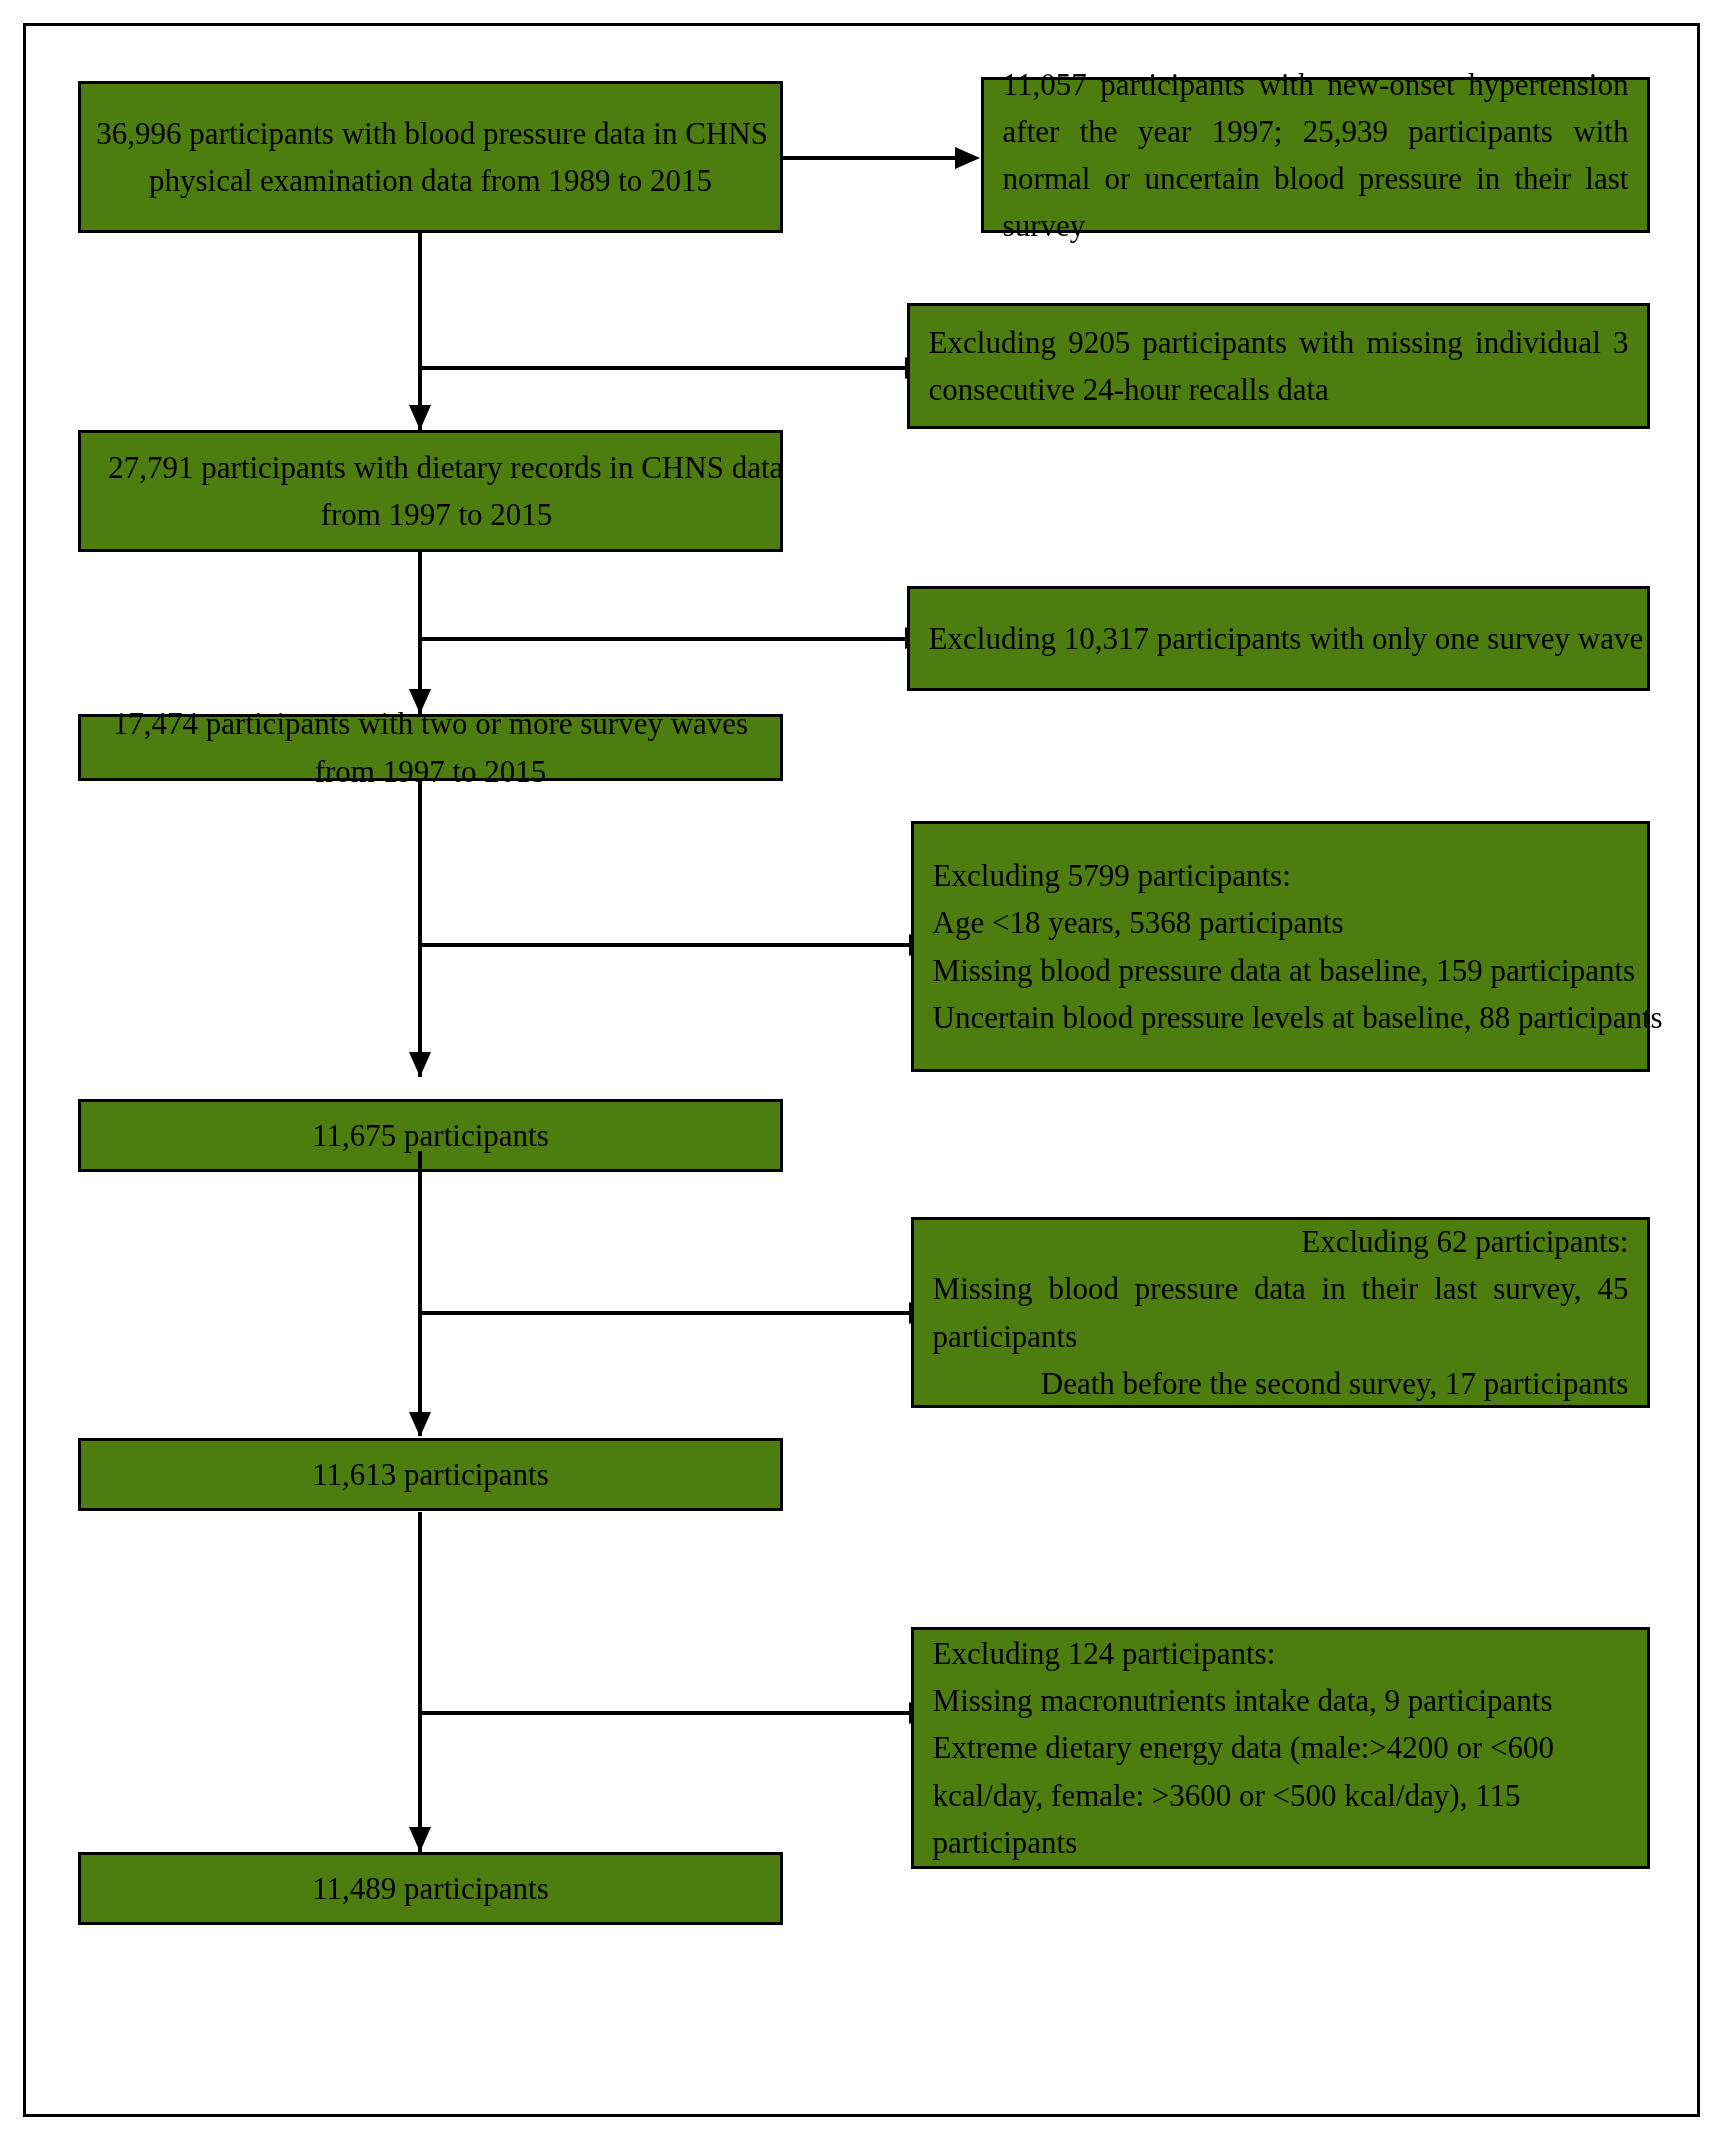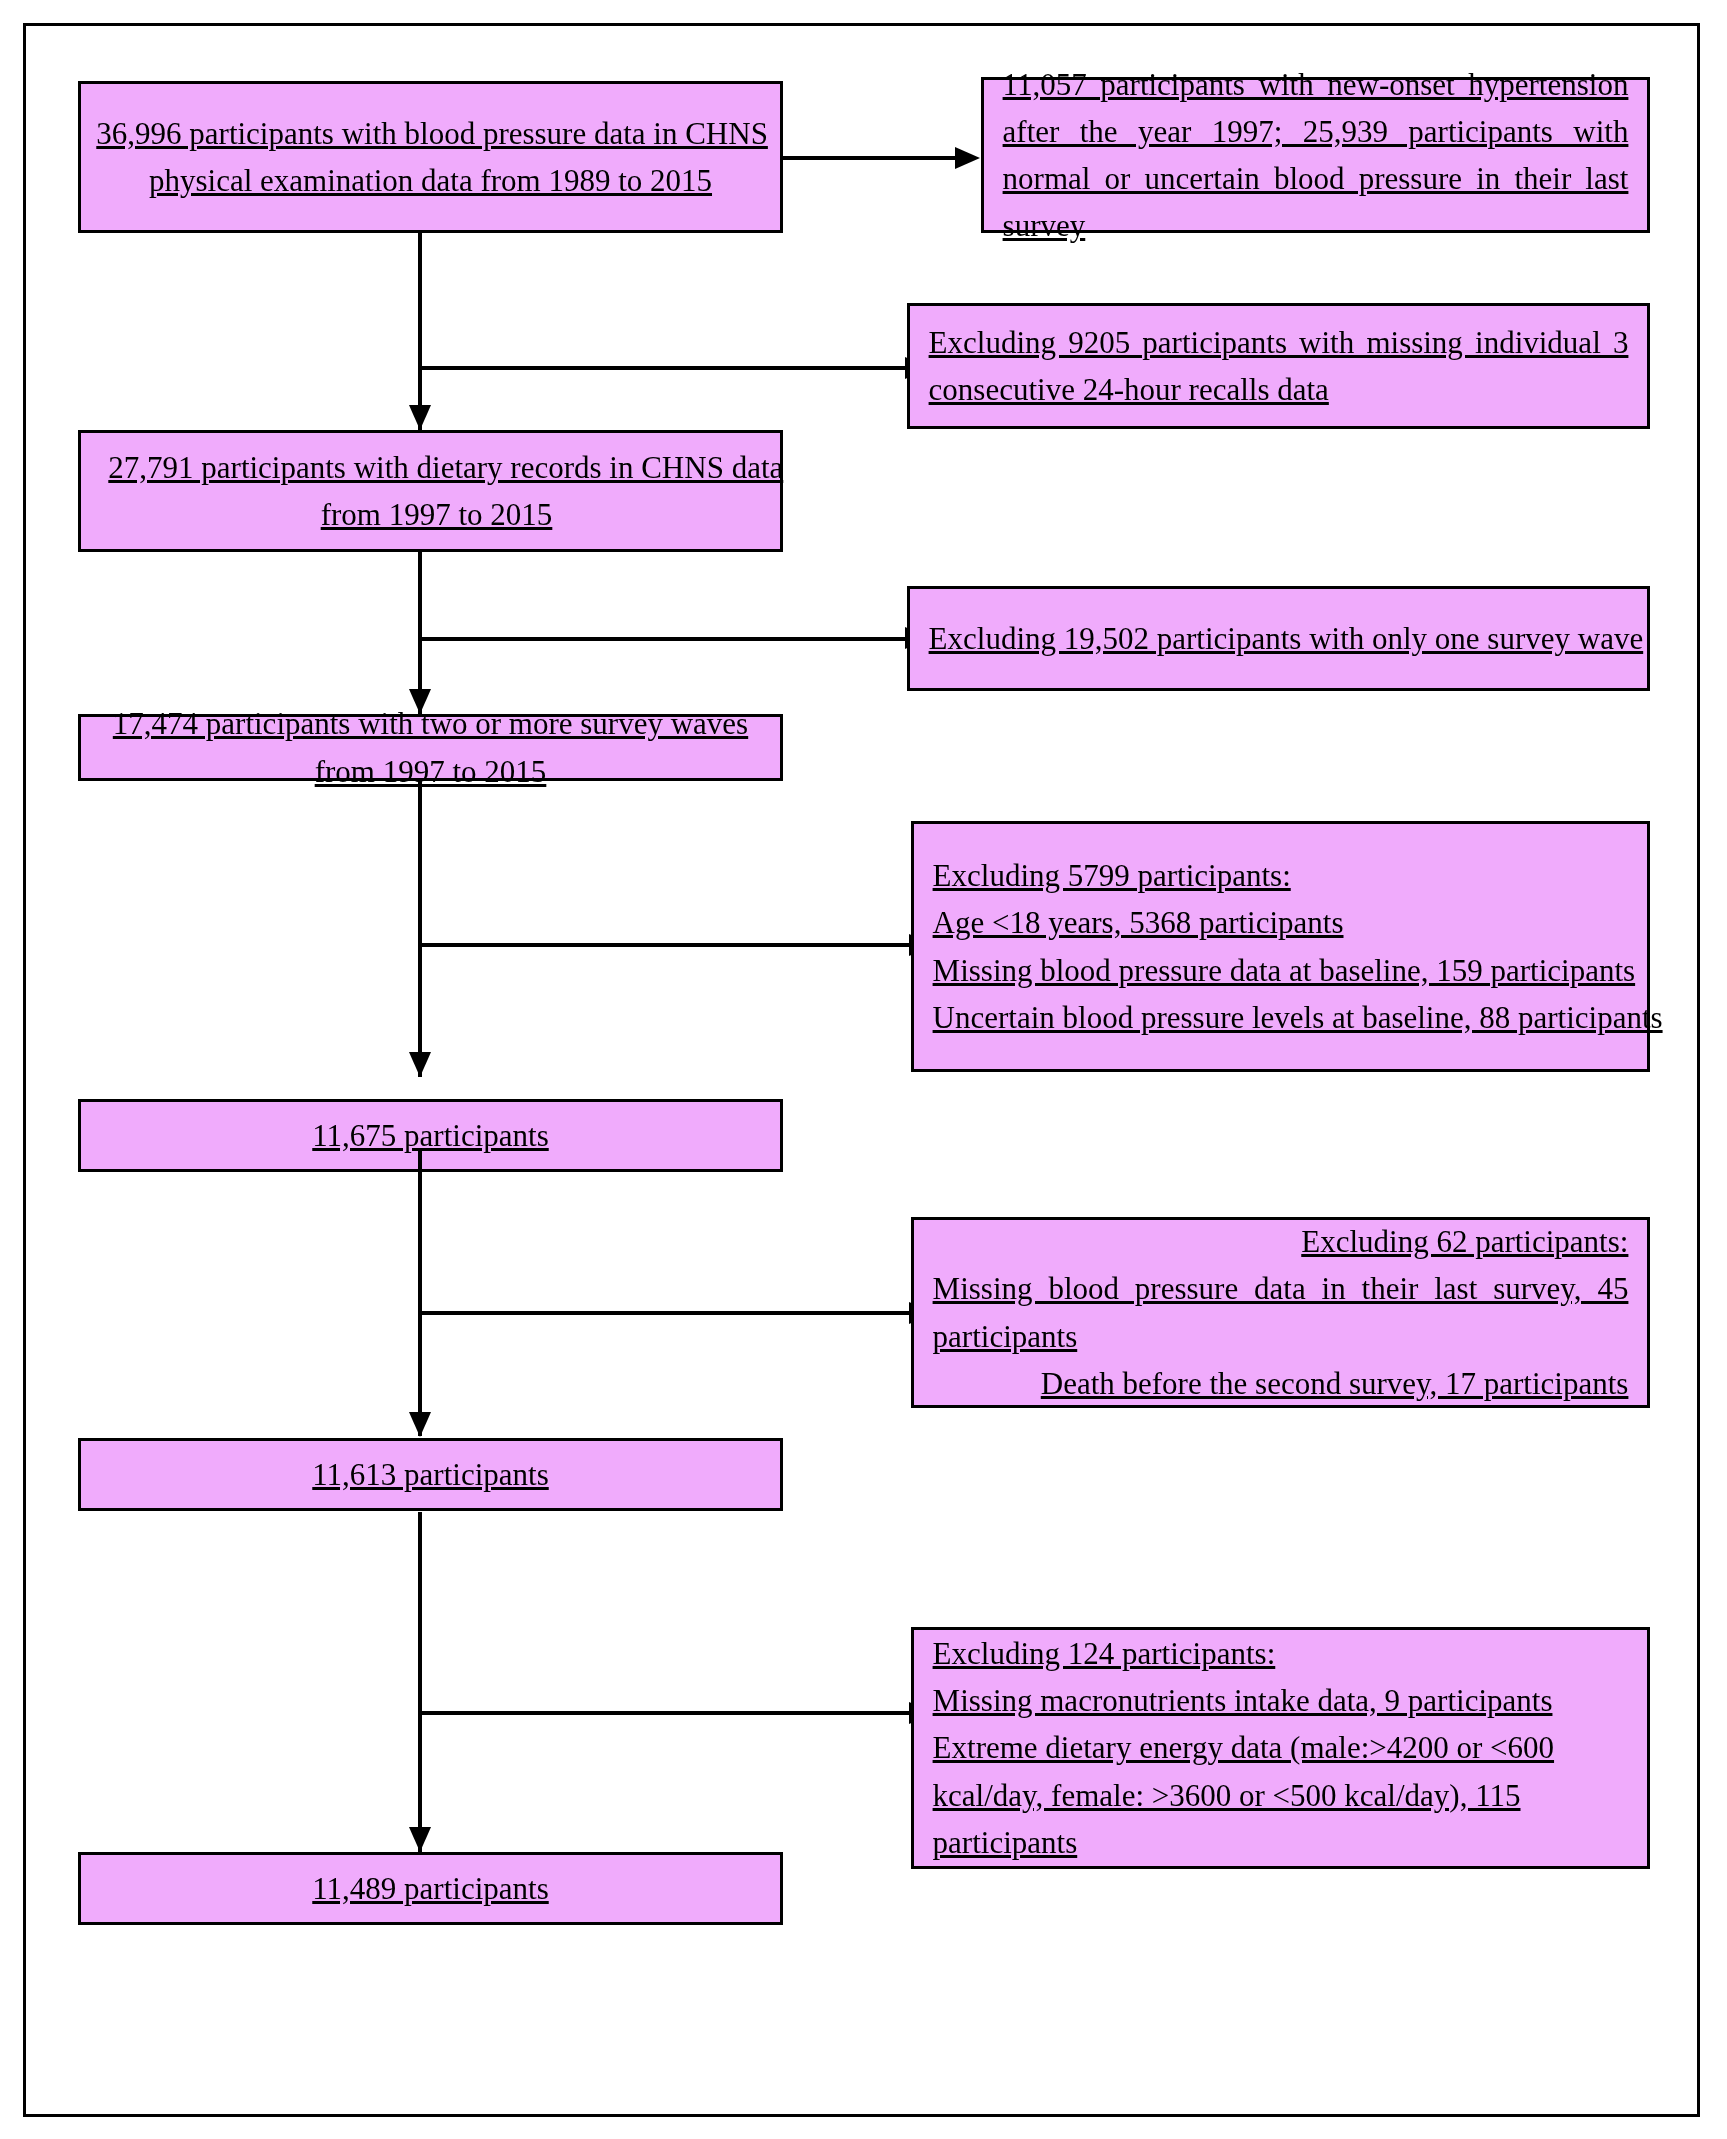--- a/index.html
+++ b/index.html
@@ -27,25 +27,24 @@
     width: 1677px;
     height: 2094px;
     border: 3.8px solid #000000;
     box-sizing: border-box;
   }
   
   .node {
     position: absolute;
     border: 3.3px solid #000000;
     box-sizing: border-box;
-    background: #f0abfc;
+    background: #4d7c0f;
     display: flex;
     flex-direction: column;
     justify-content: center;
-    text-decoration: underline;
   }
   .node .line {
     font-size: 31px;
     line-height: 1.52;
     white-space: nowrap;
   }
   .node.center .line {
     text-align: center;
     padding: 0 15.3px;
   }
@@ -125,21 +124,21 @@
     <div class="line">from 1997 to 2015</div>
   </div>
 
   <div class="vline" style="left:418px; top:552px; height:162px;"></div>
   <div class="arrow-down" style="left:409px; top:689px;"></div>
 
   <div class="hline" style="left:418px; top:637px; width:490px;"></div>
   <div class="arrow-right" style="left:905px; top:627px;"></div>
 
   <div class="node left" style="left:907px; top:586px; width:743px; height:105px;">
-    <div class="line">Excluding 19,502 participants with only one survey wave</div>
+    <div class="line">Excluding 10,317 participants with only one survey wave</div>
   </div>
 
   <div class="node center" style="left:78px; top:714px; width:705px; height:67px;">
     <div class="line">17,474 participants with two or more survey waves</div>
     <div class="line">from 1997 to 2015</div>
   </div>
 
   <div class="vline" style="left:418px; top:781px; height:296px;"></div>
   <div class="arrow-down" style="left:409px; top:1052px;"></div>
 

